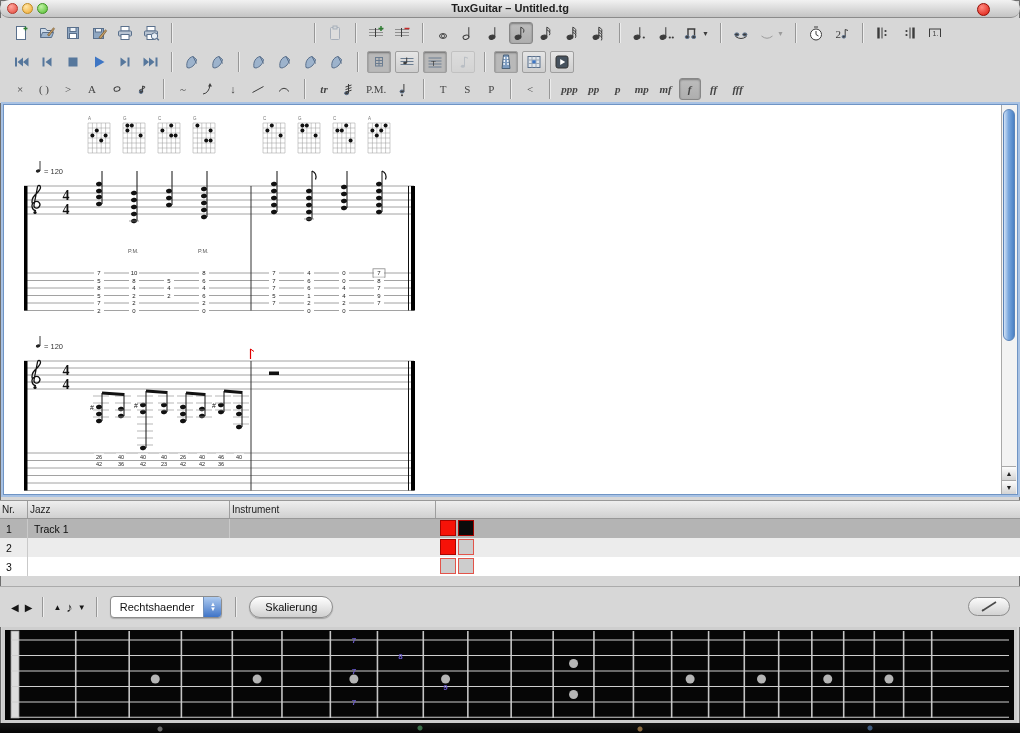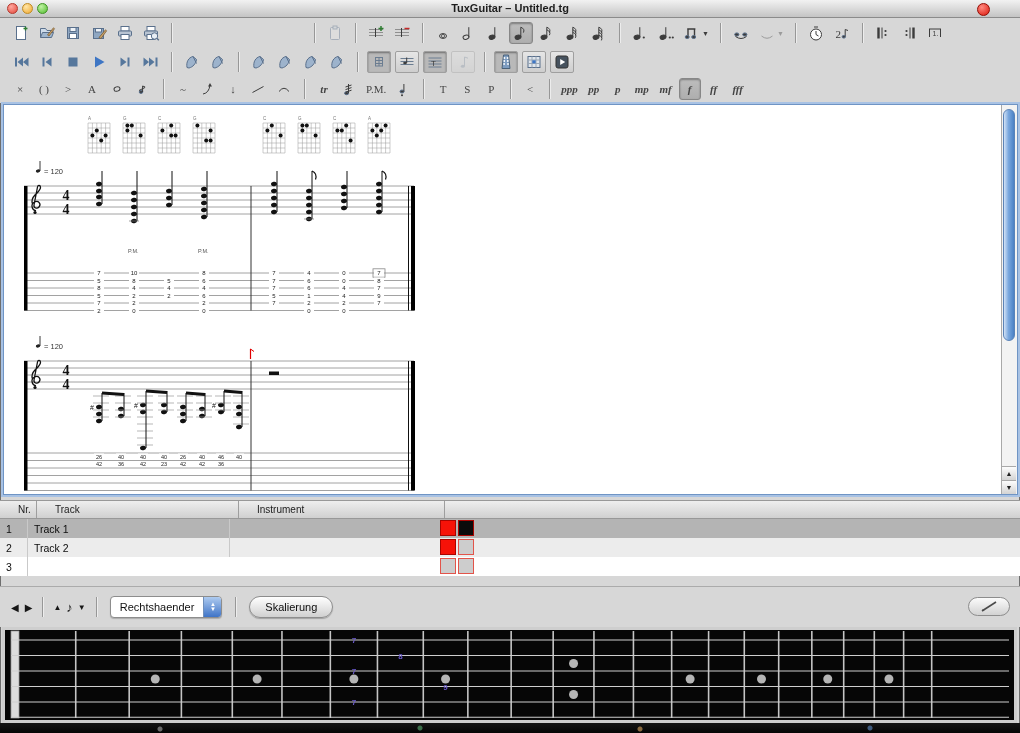--- a/index.html
+++ b/index.html
@@ -1,18 +1,18 @@
 <!DOCTYPE html>
 <html><head>
 <meta charset="utf-8">
 <style>
   html,body{margin:0;padding:0;background:#2b2b2b;font-family:"Liberation Sans",sans-serif;}
   #window{position:relative;width:1020px;height:733px;background:#d7d7d7;overflow:hidden;box-shadow:inset 0 0 0 1px #6e6e6e;}
   
-  .titlebar{position:absolute;top:0;left:0;right:0;height:17px;background:linear-gradient(#f2f2f2,#c4c4c4);border-bottom:1px solid #8b8b8b;}
+  .titlebar{position:absolute;top:0;left:0;right:0;height:17px;background:linear-gradient(#f2f2f2,#c4c4c4);border-bottom:1px solid #8b8b8b;border-radius:9px;}
   .lights{position:absolute;left:7px;top:3px;display:flex;gap:4px;}
   .light{width:11px;height:11px;border-radius:50%;box-sizing:border-box;}
   .light.red{background:radial-gradient(circle at 35% 30%,#ffa79e,#e3493c);border:1px solid #b4372c;}
   .light.yellow{background:radial-gradient(circle at 35% 30%,#ffe6a8,#f0a72d);border:1px solid #c08b24;}
   .light.green{background:radial-gradient(circle at 35% 30%,#c0f3a4,#52bb2e);border:1px solid #3f9423;}
   .title{position:absolute;left:0;right:0;top:2px;text-align:center;font-size:11px;font-weight:bold;color:#1d1d1d;}
   .badge{position:absolute;right:30px;top:3px;width:11px;height:11px;border-radius:50%;background:radial-gradient(circle at 35% 30%,#ff8a80,#dc170b);border:1px solid #930c03;}
   
   .toolbars{position:absolute;top:18px;left:0;right:0;height:85px;background:#d7d7d7;}
   .trow{display:flex;align-items:center;padding-left:8px;}
@@ -31,21 +31,21 @@
   
   .score-view{position:absolute;left:3px;top:104px;width:1013px;height:389px;background:#fff;border:1px solid #6f94c4;box-shadow:0 0 0 2px #a8c2e4;overflow:hidden;}
   
   .vscroll{position:absolute;right:0;top:0;bottom:0;width:15px;background:#f3f3f3;border-left:1px solid #a9a9a9;}
   .vthumb{position:absolute;left:1px;width:12px;top:4px;height:232px;border-radius:7px;background:linear-gradient(90deg,#d2e2f6,#79a7de 45%,#4b81c5);border:1px solid #5a83b8;box-sizing:border-box;}
   .varrows{position:absolute;bottom:0;left:0;width:14px;}
   .varrow{height:13px;display:flex;align-items:center;justify-content:center;font-size:7px;color:#222;background:linear-gradient(#fdfdfd,#d3d3d3);border-top:1px solid #a9a9a9;}
   
   .tracktable{position:absolute;left:0;top:500px;width:1020px;background:#fff;}
   .thead{display:flex;height:17px;background:linear-gradient(#eee,#d0d0d0);border-top:1px solid #989898;border-bottom:1px solid #989898;font-size:10px;color:#1c1c1c;align-items:center;}
-  .thcell{padding:0 18px;border-right:1px solid #9e9e9e;box-sizing:border-box;height:100%;display:flex;align-items:center;}
+  .thcell{padding:0 2px;border-right:1px solid #9e9e9e;box-sizing:border-box;height:100%;display:flex;align-items:center;}
   .c-nr{width:28px;} .c-name{width:202px;} .c-inst{width:206px;} .c-rest{flex:1;border-right:none;}
   .trow-t{display:flex;height:19px;font-size:10.5px;color:#0d0d0d;align-items:center;position:relative;}
   .trow-t .tcell{padding:0 6px;box-sizing:border-box;height:100%;display:flex;align-items:center;border-right:1px solid #c9c9c9;}
   .trow-t.sel{background:#b4b4b4;}
   .trow-t.alt{background:#ececec;}
   .mcells{position:absolute;left:440px;top:1px;display:flex;gap:2px;}
   .mcell{width:16px;height:16px;box-sizing:border-box;}
   .m-full{background:#f61208;border:1px solid #a90400;}
   .m-current{background:#0b0b0b;border:1px solid #a90400;}
   .m-empty{background:#cdcdcd;border:1px solid #e2544a;}
@@ -1093,36 +1093,35 @@
       <div class="varrows">
         <div class="varrow">▲</div>
         <div class="varrow">▼</div>
       </div>
     </div>
   </div>
 
   <div class="tracktable">
     <div class="thead">
       <div class="thcell c-nr">Nr.</div>
-      <div class="thcell c-name">Track</div>
+      <div class="thcell c-name">Jazz</div>
       <div class="thcell c-inst">Instrument</div>
       <div class="thcell c-rest"></div>
     </div>
     <div id="trackRows">
         <div class="trow-t sel">
           <div class="tcell c-nr">1</div>
           <div class="tcell c-name">Track 1</div>
           <div class="mcells">
             <div class="mcell m-full"></div>
             <div class="mcell m-current"></div>
           </div>
         </div>
         <div class="trow-t alt">
           <div class="tcell c-nr">2</div>
-          <div class="tcell c-name">Track 2</div>
           <div class="mcells">
             <div class="mcell m-full"></div>
             <div class="mcell m-empty"></div>
           </div>
         </div>
         <div class="trow-t">
           <div class="tcell c-nr">3</div>
           <div class="mcells">
             <div class="mcell m-empty"></div>
             <div class="mcell m-empty"></div>

